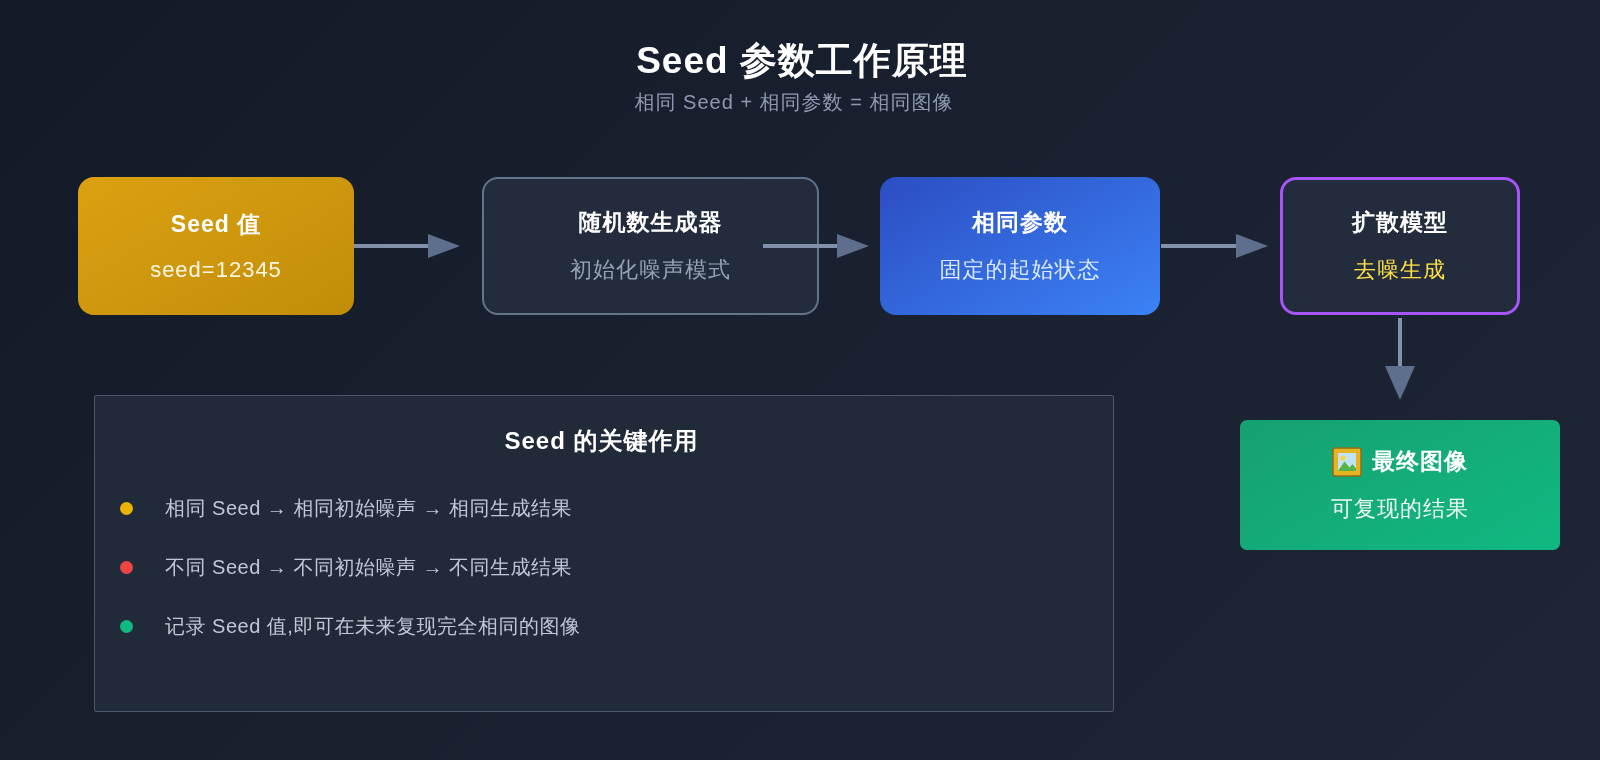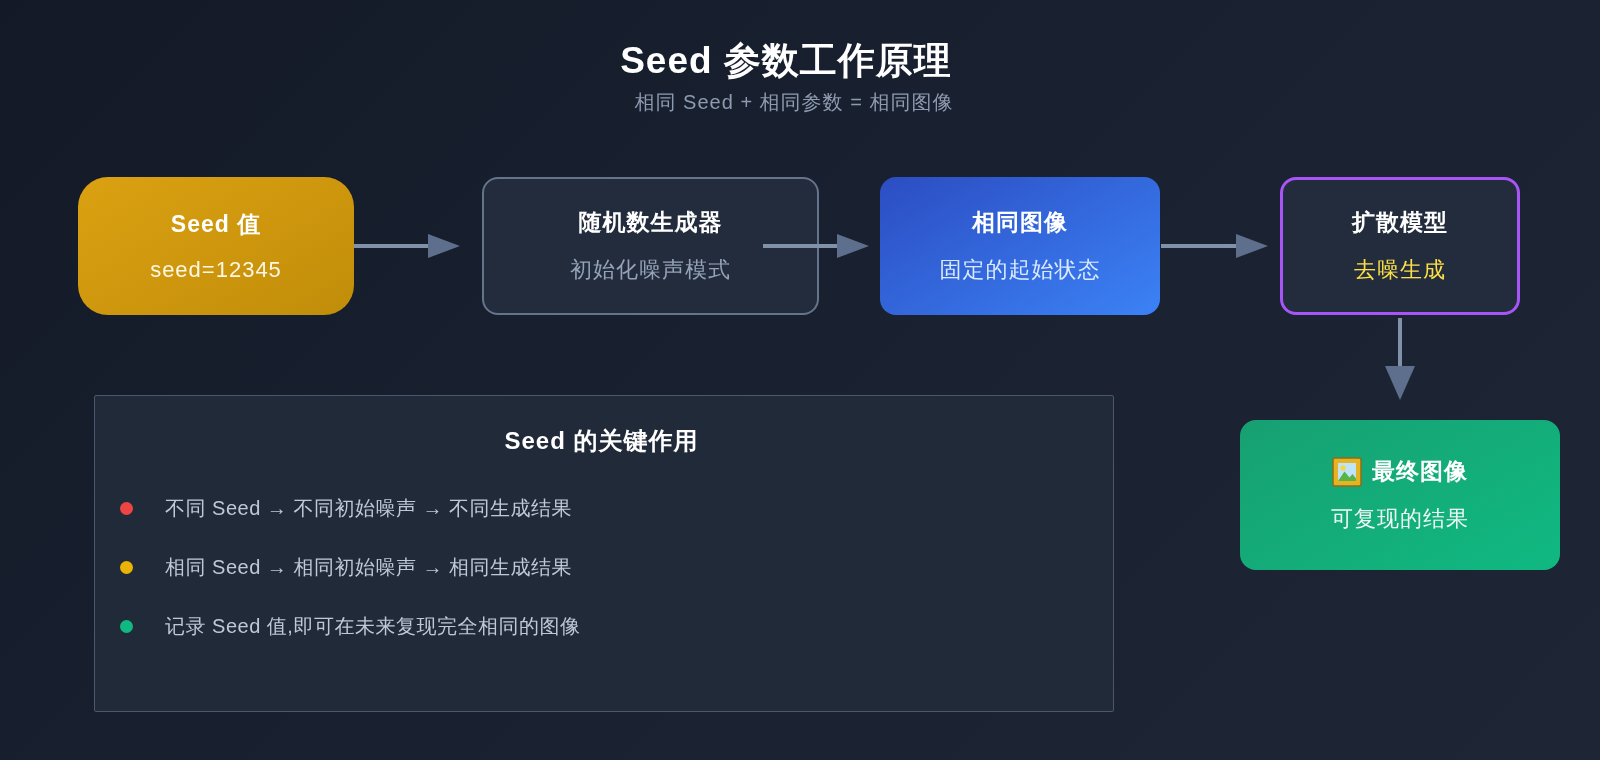--- a/index.html
+++ b/index.html
@@ -9,53 +9,54 @@
     font-family:"Liberation Sans","DejaVu Sans",sans-serif;
     overflow:hidden;
   }
   .stage{position:relative;width:1600px;height:760px;}
 
   
   .hdr-title{
     position:absolute;top:36px;left:0;width:1572px;margin:0;
     text-align:center;font-size:37px;font-weight:700;color:#ffffff;
     letter-spacing:1px;
+    padding-left:16px;
   }
   .hdr-sub{
     position:absolute;top:89px;left:8px;width:1572px;margin:0;
     text-align:center;font-size:20px;color:#8e9ab0;letter-spacing:1px;
   }
 
   
   .node{
     position:absolute;border-radius:16px;box-sizing:border-box;
     display:flex;flex-direction:column;align-items:center;justify-content:center;
     gap:17px;
   }
   .node-title{font-size:23px;font-weight:700;color:#ffffff;letter-spacing:1px;}
   .node-sub{font-size:22px;letter-spacing:1px;}
 
   .node-gold{left:78px;top:177px;width:276px;height:138px;
-    background:linear-gradient(150deg,#dba112 0%,#c18d09 100%);border-radius:30px;}
+    background:linear-gradient(150deg,#dba112 0%,#c18d09 100%);}
   .node-gold .node-sub{color:rgba(255,252,240,0.95);}
 
   .node-gray{left:482px;top:177px;width:337px;height:138px;
     background:#232c3c;border:2.5px solid #64748b;}
   .node-gray .node-sub{color:#94a3b8;}
 
   .node-blue{left:880px;top:177px;width:280px;height:138px;
     background:linear-gradient(150deg,#2c4dc2 0%,#3b82f6 100%);}
   .node-blue .node-sub{color:#dbeafe;}
 
   .node-purple{left:1280px;top:177px;width:240px;height:138px;
     background:#232c3c;border:3px solid #a855f7;gap:17px;}
   .node-purple .node-sub{color:#fde047;}
 
-  .node-green{left:1240px;top:420px;width:320px;height:150px;
-    background:linear-gradient(150deg,#17a072 0%,#10b981 100%);}
+  .node-green{left:1240px;top:420px;width:320px;height:130px;
+    background:linear-gradient(150deg,#17a072 0%,#10b981 100%);border-radius:7px;}
   .node-green .node-sub{color:rgba(255,255,255,0.93);}
   .node-green .node-title{display:flex;align-items:center;gap:10px;}
 
   
   .harrow{position:absolute;top:234px;height:24px;display:flex;align-items:center;}
   .harrow .shaft{flex:1;height:4px;background:#8191a9;}
   .harrow .head{width:0;height:0;
     border-top:12px solid transparent;border-bottom:12px solid transparent;
     border-left:32px solid #5d6f8c;}
   .harrow1{left:354px;width:106px;}
@@ -111,21 +112,21 @@
     <div class="node-title">随机数生成器</div>
     <div class="node-sub">初始化噪声模式</div>
   </div>
 
   <div class="harrow harrow2">
     <div class="shaft"></div>
     <div class="head"></div>
   </div>
 
   <div class="node node-blue">
-    <div class="node-title">相同图像</div>
+    <div class="node-title">相同参数</div>
     <div class="node-sub">固定的起始状态</div>
   </div>
 
   <div class="harrow harrow3">
     <div class="shaft"></div>
     <div class="head"></div>
   </div>
 
   <div class="node node-purple">
     <div class="node-title">扩散模型</div>
@@ -149,26 +150,26 @@
       </span>
       <span>最终图像</span>
     </div>
     <div class="node-sub">可复现的结果</div>
   </div>
 
   <div class="panel">
     <h2 class="panel-title">Seed 的关键作用</h2>
     <div class="bullets">
       <div class="bullet">
+        <span class="dot dot-yellow"></span>
+        <span class="bullet-text">相同 Seed → 相同初始噪声 → 相同生成结果</span>
+      </div>
+      <div class="bullet">
         <span class="dot dot-red"></span>
         <span class="bullet-text">不同 Seed → 不同初始噪声 → 不同生成结果</span>
-      </div>
-      <div class="bullet">
-        <span class="dot dot-yellow"></span>
-        <span class="bullet-text">相同 Seed → 相同初始噪声 → 相同生成结果</span>
       </div>
       <div class="bullet">
         <span class="dot dot-green"></span>
         <span class="bullet-text">记录 Seed 值,即可在未来复现完全相同的图像</span>
       </div>
     </div>
   </div>
 
 </div>
 

